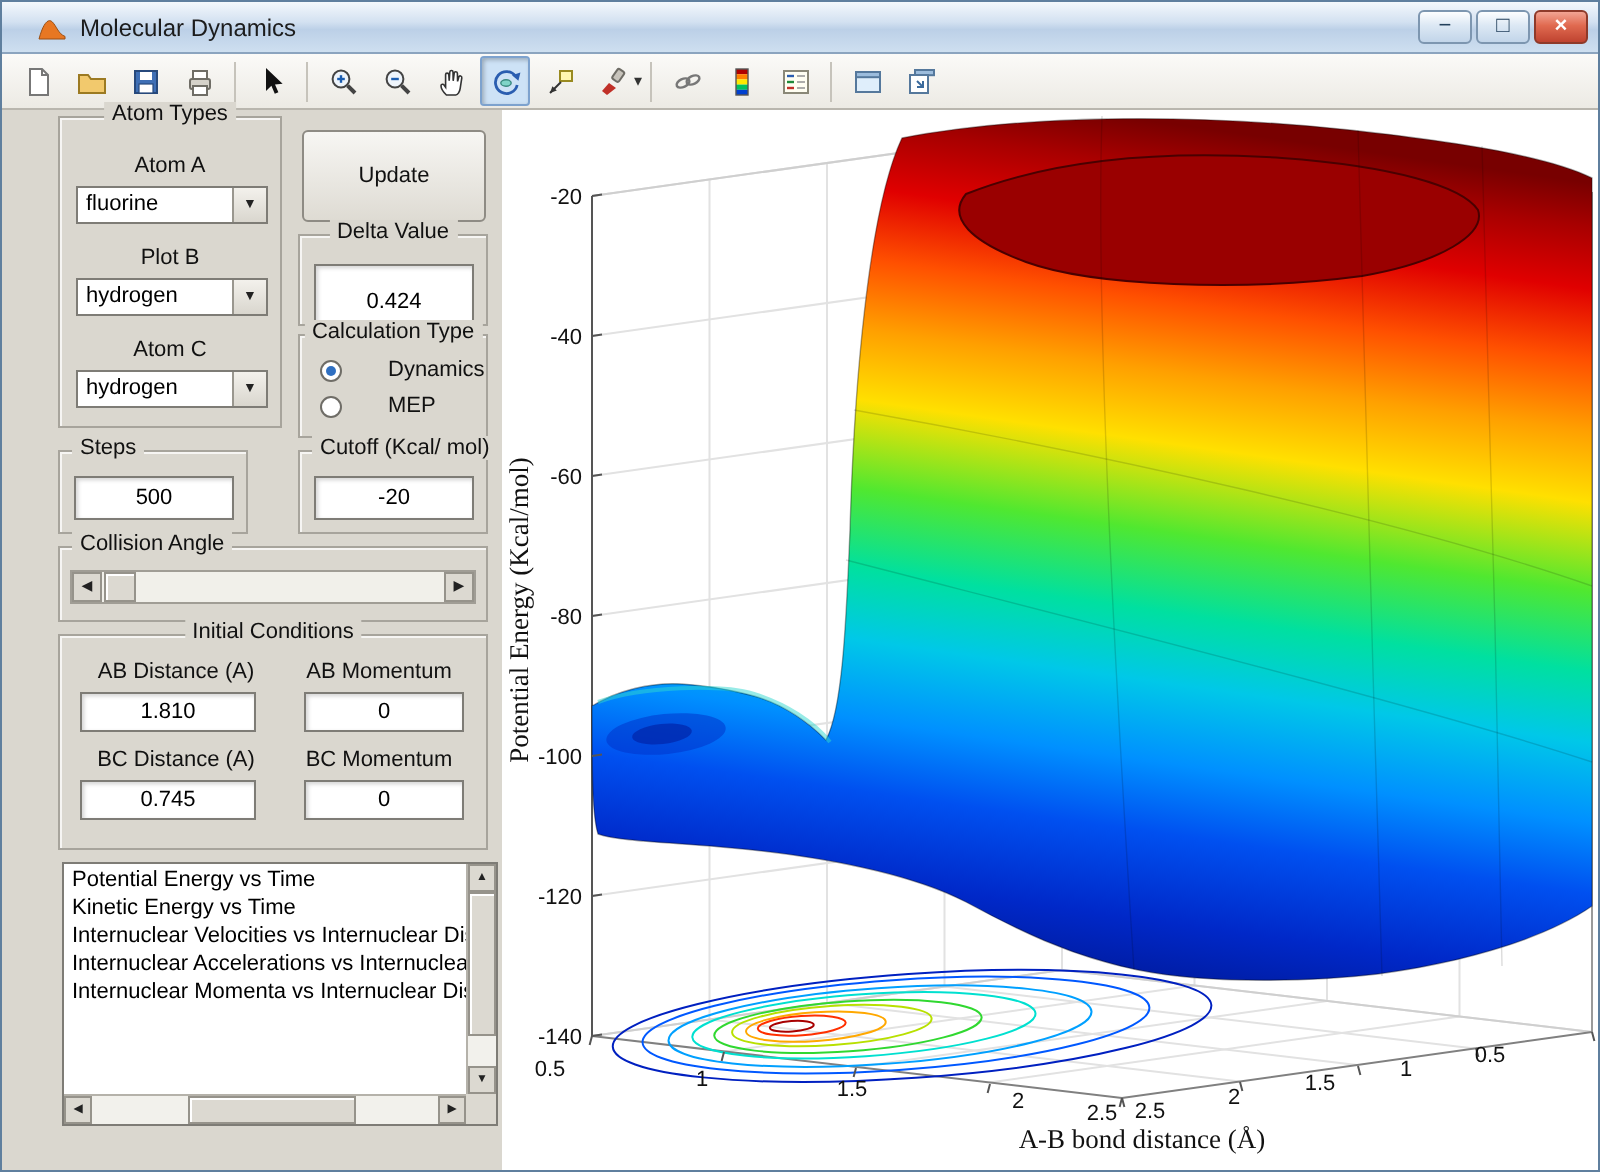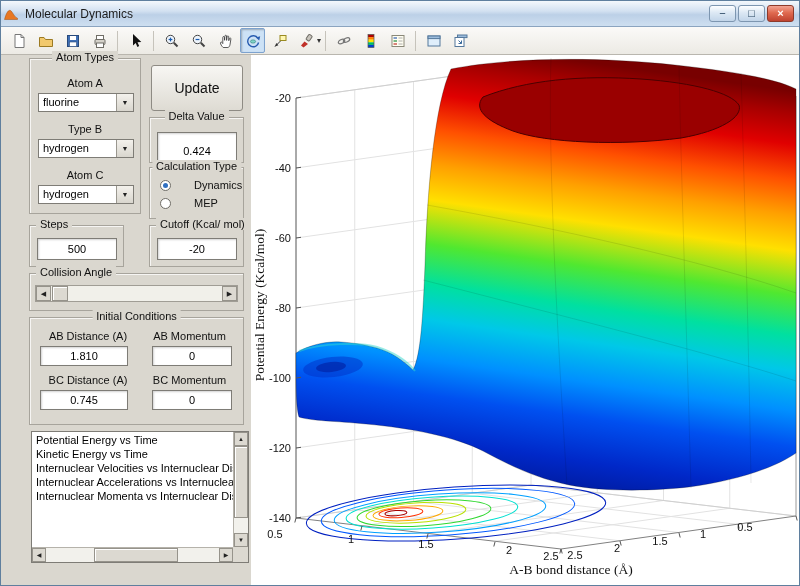--- a/index.html
+++ b/index.html
@@ -1,38 +1,38 @@
 <!DOCTYPE html>
 <html><head>
 <meta charset="utf-8">
 <style>
   html,body{margin:0;padding:0;background:#8f8f8f;font-family:"Liberation Sans",sans-serif;}
   .window{position:relative;width:800px;height:586px;background:#dad7cf;border:1px solid #5f7f9e;box-sizing:border-box;overflow:hidden;}
-  .titlebar{position:absolute;left:0;top:0;right:0;height:26px;background:linear-gradient(#f4f8fc,#d3e1f1 40%,#bcd0e7 55%,#cedff0);border-bottom:1px solid #8ba4bf;display:flex;align-items:center;padding:0 2px;box-sizing:border-box;}
+  .titlebar{position:absolute;left:0;top:0;right:0;height:26px;background:linear-gradient(#f4f8fc,#d3e1f1 40%,#bcd0e7 55%,#cedff0);border-bottom:1px solid #8ba4bf;display:flex;align-items:center;padding:0 17px;box-sizing:border-box;}
   .title{font-size:12px;color:#1c1c1c;margin-left:6px;}
   .winbtns{position:absolute;right:5px;top:4px;display:flex;gap:2px;}
   .wb{width:27px;height:17px;border:1px solid #7d96b0;border-radius:3px;background:linear-gradient(#fdfeff,#dce8f4 45%,#c2d5e9);font-size:11px;line-height:15px;text-align:center;color:#23405c;box-sizing:border-box;}
   .wb.close{background:linear-gradient(#f2a493,#e06a50 45%,#bf4330);color:#fff;border-color:#8e3a2a;font-weight:bold;}
   .toolbar{position:absolute;left:0;top:26px;right:0;height:28px;background:linear-gradient(#fbfaf8,#eceae4);border-bottom:1px solid #b9b6ae;display:flex;align-items:center;padding-left:4px;box-sizing:border-box;}
   .tb{width:23px;height:23px;display:flex;align-items:center;justify-content:center;border:1px solid transparent;border-radius:2px;margin:0 1px;flex:none;}
   .tb.active{background:#cde2f6;border-color:#7da2ce;box-shadow:inset 1px 1px 2px rgba(0,0,0,.25);}
   .tsep{width:1px;height:20px;background:#c6c3bb;margin:0 4px;flex:none;}
   .caret{font-size:8px;color:#333;margin-left:-3px;}
   .client{position:absolute;left:0;top:54px;right:0;bottom:0;background:#dad7cf;}
   .plot-region{position:absolute;left:250px;top:0;width:550px;height:532px;background:#fff;}
   .panel{position:absolute;border:1px solid #a7a49c;box-shadow:inset 1px 1px 0 rgba(255,255,255,.75);box-sizing:border-box;}
   .ptitle{position:absolute;top:-8px;font-size:11px;background:#dad7cf;padding:0 4px;color:#111;white-space:nowrap;}
   .ptitle.center{left:50%;transform:translateX(-50%);}
   .ptitle.left{left:6px;}
   .lbl{position:absolute;font-size:11px;color:#111;text-align:center;white-space:nowrap;}
   .edit{position:absolute;background:#fff;border:1px solid #7e7c76;box-shadow:inset 1px 1px 2px rgba(0,0,0,.18);font-size:11px;font-family:"Liberation Sans",sans-serif;text-align:center;padding:0;box-sizing:border-box;color:#000;}
   .combo{position:absolute;height:19px;background:#fff;border:1px solid #7e7c76;box-sizing:border-box;}
   .combo-val{position:absolute;left:4px;top:2px;font-size:11px;color:#000;}
   .combo-btn{position:absolute;right:0;top:0;bottom:0;width:16px;background:linear-gradient(#f3f1ec,#d9d6ce);border-left:1px solid #9a978f;font-size:7px;text-align:center;line-height:17px;color:#222;}
-  .btn{position:absolute;background:linear-gradient(#f7f6f3,#dedbd3);border:1px solid #8e8b84;border-radius:3px;font-size:14px;text-align:center;color:#111;box-sizing:border-box;}
+  .btn{position:absolute;background:linear-gradient(#f7f6f3,#dedbd3);border:1px solid #8e8b84;border-radius:3px;font-size:11px;text-align:center;color:#111;box-sizing:border-box;}
   .radio{position:absolute;width:11px;height:11px;border:1px solid #6f6d67;border-radius:50%;background:#fff;box-sizing:border-box;}
   .radio.on::after{content:"";position:absolute;left:2px;top:2px;width:5px;height:5px;border-radius:50%;background:#2f6fc1;}
   .rlabel{position:absolute;font-size:11px;color:#111;margin-left:18px;}
   .sl-track{position:absolute;background:#f1f0ea;border:1px solid #a09d95;box-sizing:border-box;}
   .sbtn{position:absolute;background:#dcd9d1;border:1px solid #96938b;font-size:7px;text-align:center;color:#222;line-height:13px;box-sizing:border-box;}
   .sthumb{position:absolute;background:#dcd9d1;border:1px solid #96938b;box-shadow:inset 1px 1px 0 #fff;box-sizing:border-box;}
   .listbox{position:absolute;background:#fff;border:1px solid #7e7c76;box-sizing:border-box;}
   .lb-items{position:absolute;left:1px;top:1px;right:15px;bottom:15px;overflow:hidden;}
   .lb-item{height:14px;line-height:14px;font-size:11px;padding-left:3px;white-space:nowrap;color:#000;}
   .lb-item.sel{background:#b9b9b9;}
@@ -181,21 +181,21 @@
 
   <div class="client">
 
     <div class="panel" style="left:28px;top:3px;width:112px;height:156px;">
       <span class="ptitle center">Atom Types</span>
       <span class="lbl" style="left:0;right:0;top:18px;">Atom A</span>
       <div class="combo" style="left:8px;top:34px;width:96px;">
         <span class="combo-val">fluorine</span>
         <span class="combo-btn">▼</span>
       </div>
-      <span class="lbl" style="left:0;right:0;top:64px;">Type B</span>
+      <span class="lbl" style="left:0;right:0;top:64px;">Plot B</span>
       <div class="combo" style="left:8px;top:80px;width:96px;">
         <span class="combo-val">hydrogen</span>
         <span class="combo-btn">▼</span>
       </div>
       <span class="lbl" style="left:0;right:0;top:110px;">Atom C</span>
       <div class="combo" style="left:8px;top:126px;width:96px;">
         <span class="combo-val">hydrogen</span>
         <span class="combo-btn">▼</span>
       </div>
     </div>

